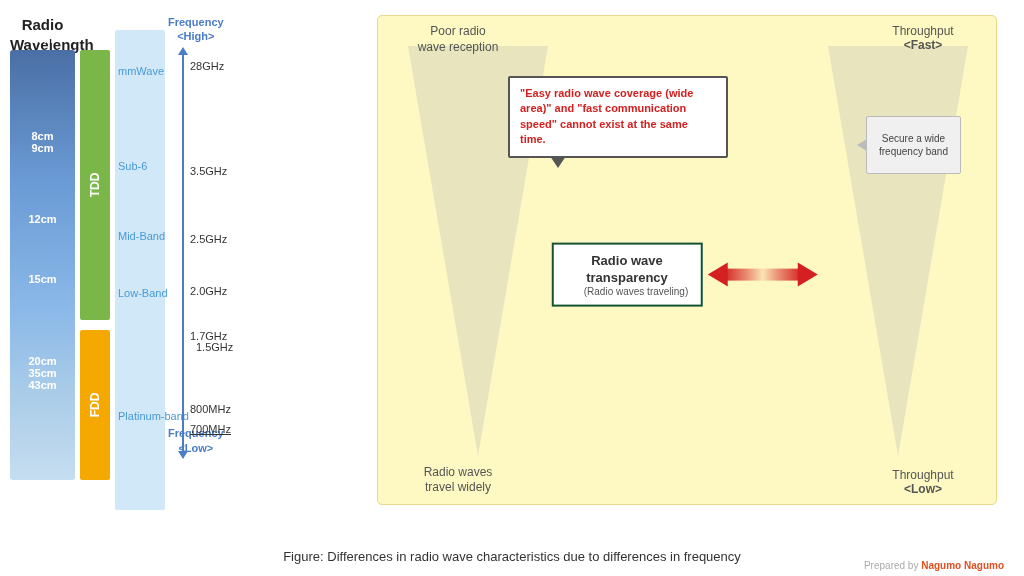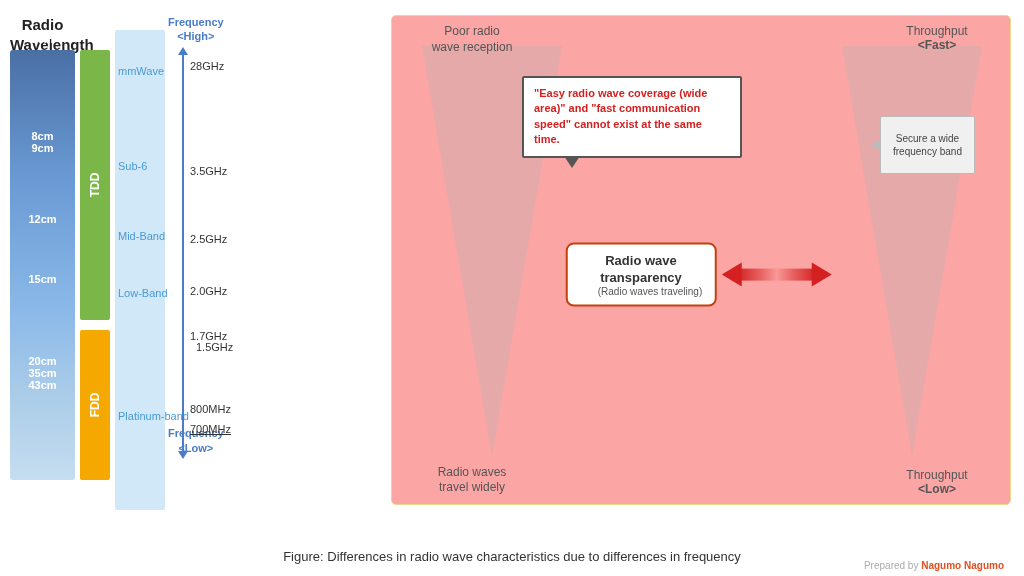--- a/index.html
+++ b/index.html
@@ -173,38 +173,38 @@
       position: absolute;
       left: 180px;
       font-size: 11px;
       color: #333;
       white-space: nowrap;
     }
 
     
     .right-section {
       position: absolute;
-      left: 391px;
+      left: 377px;
       top: 15px;
       width: 620px;
       height: 490px;
-      background: #fca5a5;
+      background: #fef9c3;
       border: 1px solid #e8d88a;
       border-radius: 5px;
       padding: 10px;
     }
 
     
     .rw-box {
       background: #fff;
-      border: 2px solid #c2410c;
+      border: 2px solid #14532d;
       padding: 8px 12px;
       text-align: center;
       min-width: 140px;
-      border-radius: 8px;
+      border-radius: 0;
     }
     .rw-box-title {
       font-size: 13px;
       font-weight: bold;
       color: #333;
       line-height: 1.3;
     }
     .rw-box-sub {
       font-size: 10px;
       color: #555;

